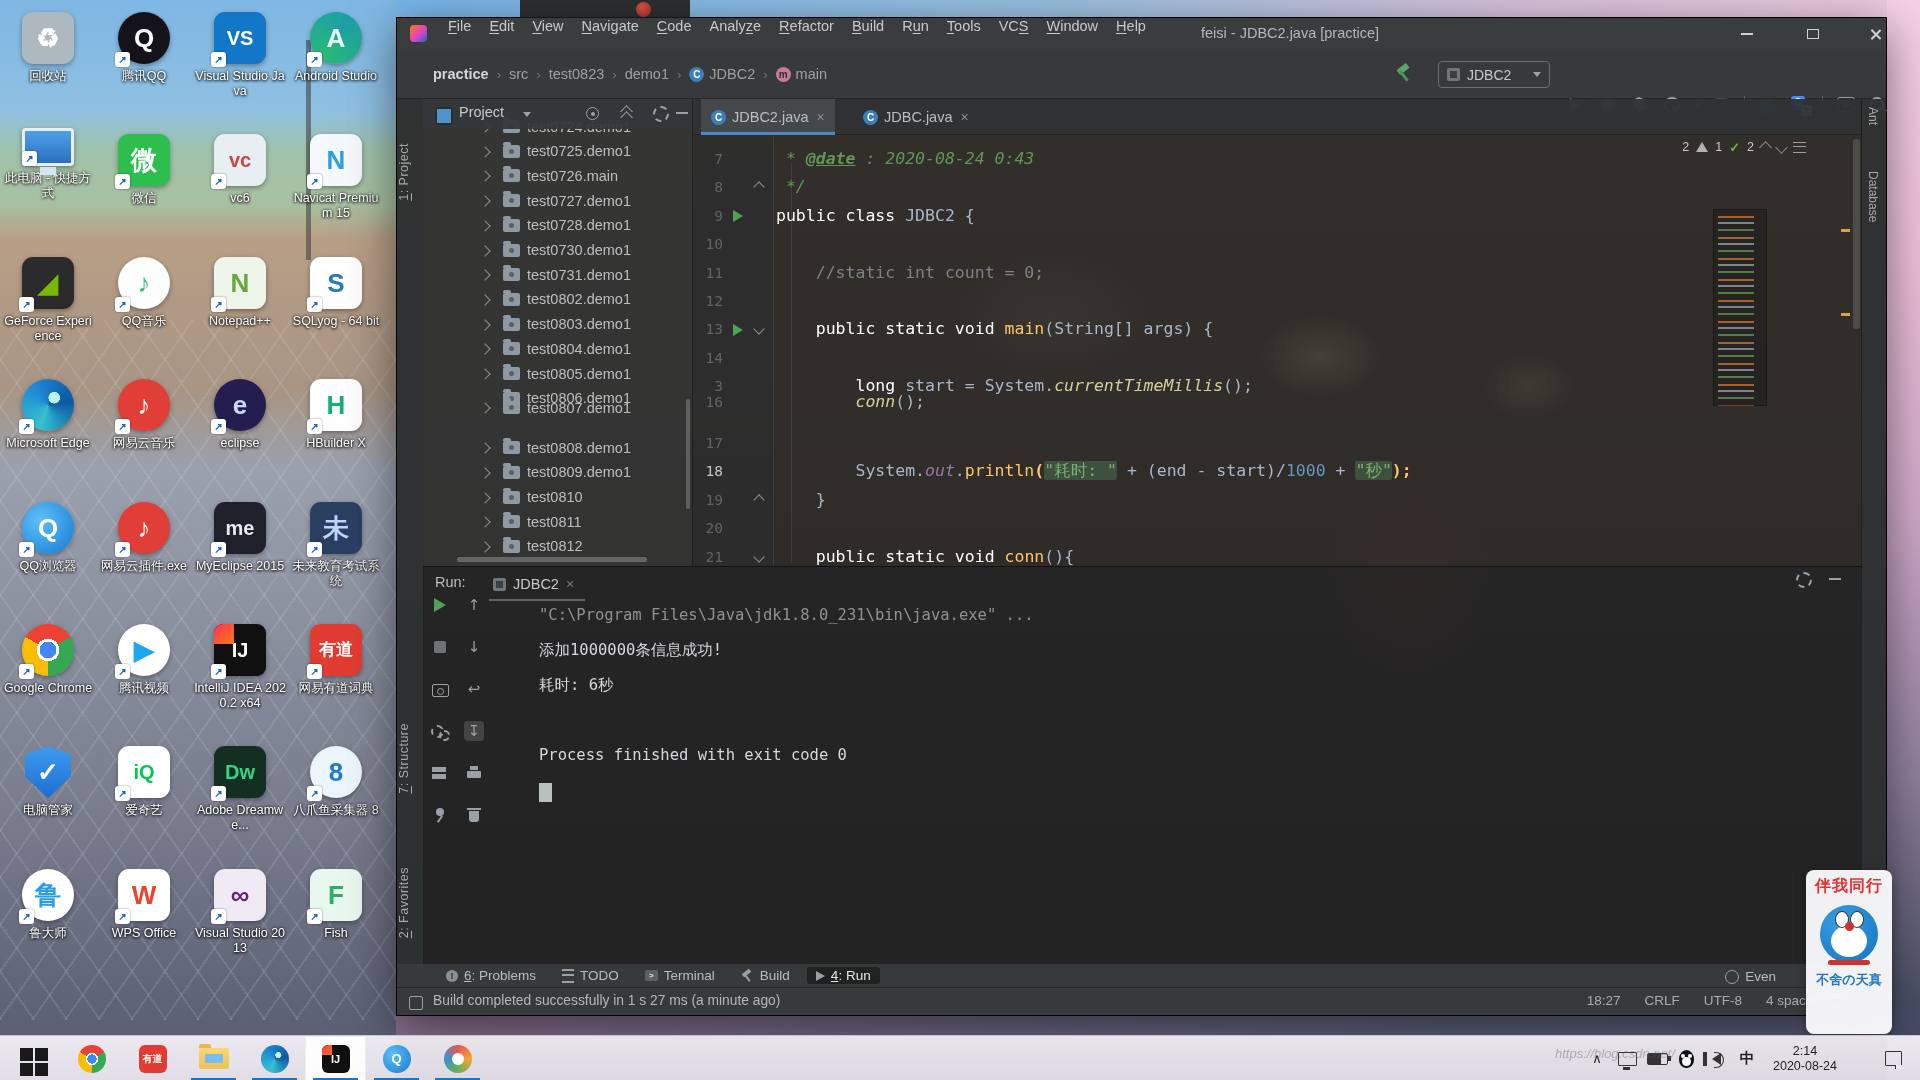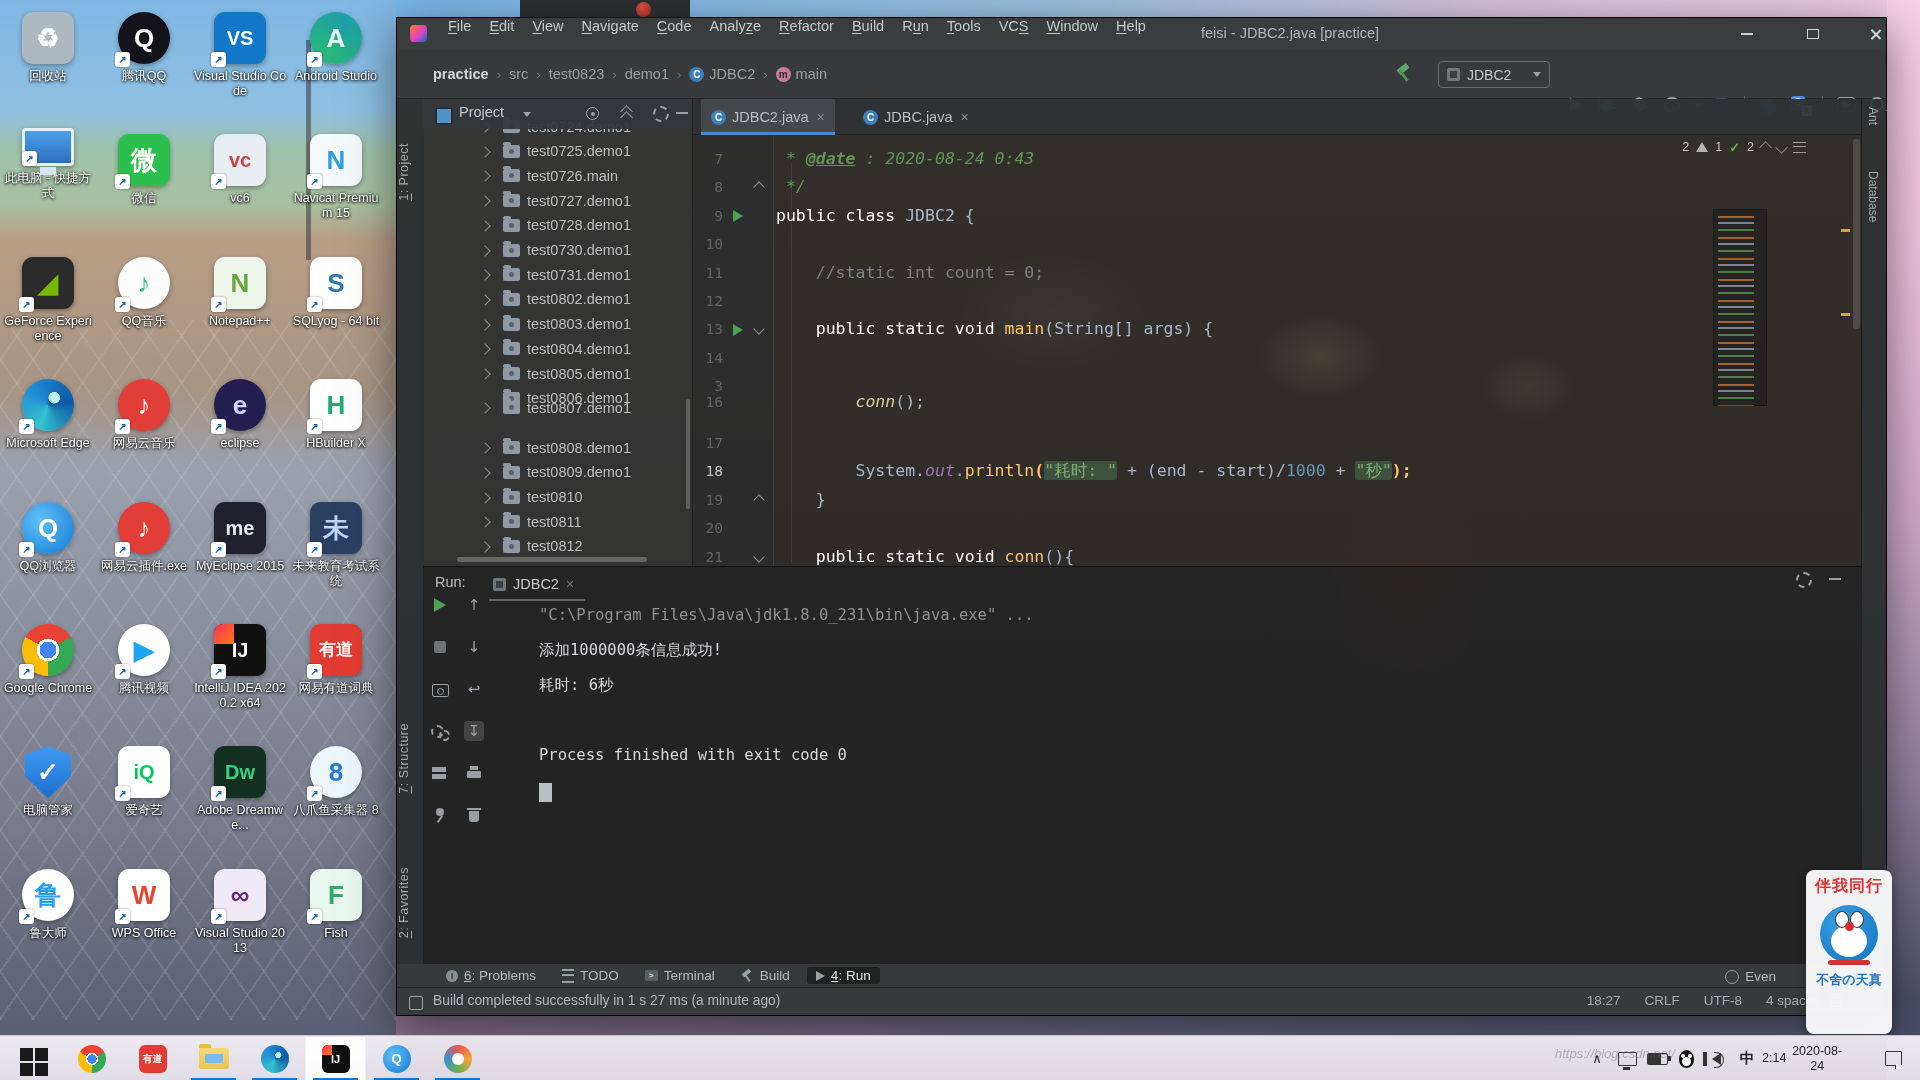--- a/index.html
+++ b/index.html
@@ -282,21 +282,21 @@
   .ti-monitor::after{content:"";position:absolute;left:4px;bottom:-5px;width:7px;height:3px;background:#333;}
   .ti-batt{width:19px;height:10px;border:1.6px solid #333;border-radius:2px;position:relative;background:linear-gradient(90deg,#333 0 70%,rgba(0,0,0,0) 70%);}
   .ti-batt::after{content:"";position:absolute;right:-4px;top:2px;width:2.5px;height:5px;background:#333;}
   .ti-qq{width:15px;height:18px;background:#111;border-radius:50% 50% 46% 46%;position:relative;}
   .ti-qq::before{content:"";position:absolute;left:3px;top:7px;width:9px;height:9px;background:#fff;border-radius:50%;}
   .ti-qq::after{content:"";position:absolute;left:2px;top:4px;width:4px;height:4px;background:#fff;border-radius:50%;box-shadow:7px 0 0 #fff;}
   .ti-spk{width:0;height:0;border-top:6px solid transparent;border-bottom:6px solid transparent;border-right:9px solid #333;position:relative;}
   .ti-spk::before{content:"";position:absolute;left:-9px;top:-7px;width:4px;height:14px;background:#333;}
   .ti-spk::after{content:"";position:absolute;left:2px;top:-7px;width:9px;height:14px;border:1.8px solid #333;border-left:none;border-radius:0 9px 9px 0;}
   .ti-ime{font-size:14.5px;font-weight:bold;}
-  .ti-clock{flex-direction:row;font-size:12.5px;line-height:15px;text-align:center;}
+  .ti-clock{flex-direction:column;font-size:12.5px;line-height:15px;text-align:center;}
   .ti-note{width:15px;height:13px;border:1.7px solid #333;border-radius:1px;position:relative;}
   .ti-note::after{content:"";position:absolute;right:-1px;bottom:-4px;width:6px;height:4px;background:#efeaf2;border-left:1.7px solid #333;}
   #watermark{position:absolute;left:1555px;top:1046px;z-index:11;font-size:13px;color:rgba(95,95,110,.42);font-style:italic;}
 </style>
 </head>
 <body>
 
 <div id="root">
   <div id="wall">
     <div class="wall-left">
@@ -324,21 +324,21 @@
           <div class="t" style="color: rgb(255, 255, 255); font-size: 26px;">Q</div>
           <div class="sc-arrow">↗</div>
         </div>
         <div class="dlabel">腾讯QQ</div>
       </div>
       <div class="dcell">
         <div class="ic rounded" style="background: rgb(18, 119, 200);">
           <div class="t" style="color: rgb(255, 255, 255); font-size: 20px;">VS</div>
           <div class="sc-arrow">↗</div>
         </div>
-        <div class="dlabel">Visual Studio Code</div>
+        <div class="dlabel">Visual Studio Java</div>
       </div>
       <div class="dcell">
         <div class="ic circle" style="background: conic-gradient(from 210deg, rgb(41, 184, 121), rgb(29, 159, 168), rgb(41, 184, 121));">
           <div class="t" style="color: rgb(234, 255, 245); font-size: 26px;">A</div>
           <div class="sc-arrow">↗</div>
         </div>
         <div class="dlabel">Android Studio</div>
       </div>
       <div class="dcell">
         <div class="ic kind-monitor">
@@ -733,21 +733,21 @@
       <div class="indent-guide"></div>
       <div id="code">
           <div class="cl" style="top: 46px;"><div class="num">7</div><div class="toks"><span class="tok-doc"> * </span><span class="tok-doctag">@date</span><span class="tok-doc"> : 2020-08-24 0:43</span></div></div>
           <div class="cl" style="top: 74.4px;"><div class="num">8</div><div class="cv cv-up fold"></div><div class="toks"><span class="tok-doc"> */</span></div></div>
           <div class="cl" style="top: 102.8px;"><div class="num">9</div><div class="gut-run"></div><div class="toks"><span class="tok-kw">public</span><span class="tok-pl"> </span><span class="tok-kw">class</span><span class="tok-pl"> JDBC2 {</span></div></div>
           <div class="cl" style="top: 131.2px;"><div class="num">10</div><div class="toks"></div></div>
           <div class="cl" style="top: 159.6px;"><div class="num">11</div><div class="toks"><span class="tok-pl">    </span><span class="tok-cmt">//static int count = 0;</span></div></div>
           <div class="cl" style="top: 188px;"><div class="num">12</div><div class="toks"></div></div>
           <div class="cl" style="top: 216.4px;"><div class="num">13</div><div class="gut-run"></div><div class="cv cv-down fold"></div><div class="toks"><span class="tok-pl">    </span><span class="tok-kw">public</span><span class="tok-pl"> </span><span class="tok-kw">static</span><span class="tok-pl"> </span><span class="tok-kw">void</span><span class="tok-pl"> </span><span class="tok-mth">main</span><span class="tok-pl">(String[] args) {</span></div></div>
           <div class="cl" style="top: 244.8px;"><div class="num">14</div><div class="toks"></div></div>
-          <div class="cl" style="top: 273.2px;"><div class="num">3</div></div>
+          <div class="cl" style="top: 273.2px;"><div class="num">3</div><div class="toks"><span class="tok-pl">        </span><span class="tok-kw">long</span><span class="tok-pl"> start = System.</span><span class="tok-smc">currentTimeMillis</span><span class="tok-pl">();</span></div></div>
           <div class="cl" style="top: 289px;"><div class="num">16</div><div class="toks"><span class="tok-pl">        </span><span class="tok-smc">conn</span><span class="tok-pl">();</span></div></div>
           <div class="cl" style="top: 330px;"><div class="num">17</div></div>
           <div class="cl" style="top: 358.4px;"><div class="num cur">18</div><div class="toks"><span class="tok-pl">        System.</span><span class="tok-fld">out</span><span class="tok-pl">.</span><span class="tok-mth">println</span><span class="tok-brc">(</span><span class="tok-strh">"耗时: "</span><span class="tok-pl"> + (end - start)/</span><span class="tok-num">1000</span><span class="tok-pl"> + </span><span class="tok-strh">"秒"</span><span class="tok-brc">);</span></div></div>
           <div class="cl" style="top: 386.8px;"><div class="num">19</div><div class="cv cv-up fold"></div><div class="toks"><span class="tok-pl">    }</span></div></div>
           <div class="cl" style="top: 415.2px;"><div class="num">20</div><div class="toks"></div></div>
           <div class="cl" style="top: 443.6px;"><div class="num">21</div><div class="cv cv-down fold"></div><div class="toks"><span class="tok-pl">    </span><span class="tok-kw">public</span><span class="tok-pl"> </span><span class="tok-kw">static</span><span class="tok-pl"> </span><span class="tok-kw">void</span><span class="tok-pl"> </span><span class="tok-mth">conn</span><span class="tok-pl">(){</span></div></div>
         </div>
       <div id="tabstrip">
           <div class="etab active" style="left: 8px;">
             <div class="bc-ic bc-class">C</div>

